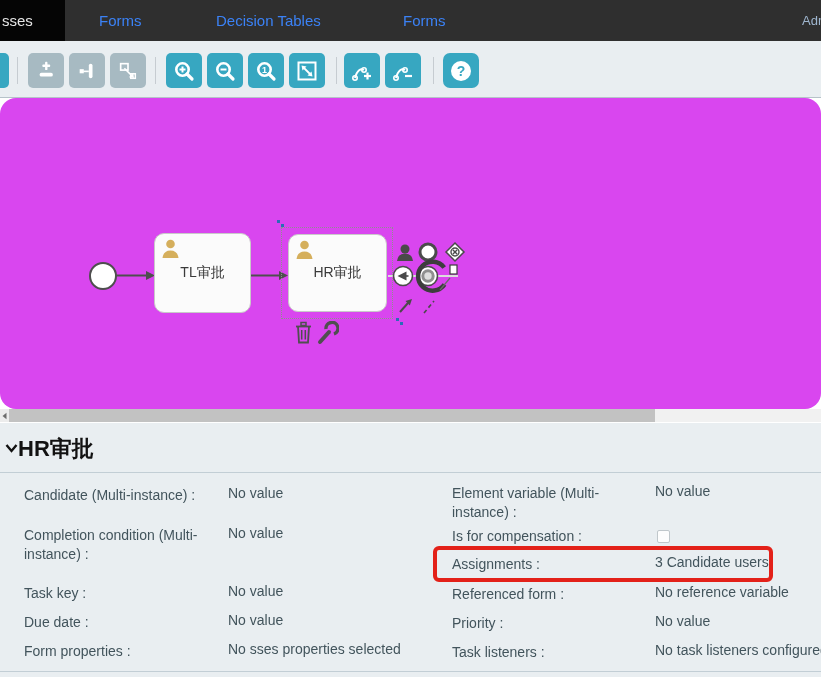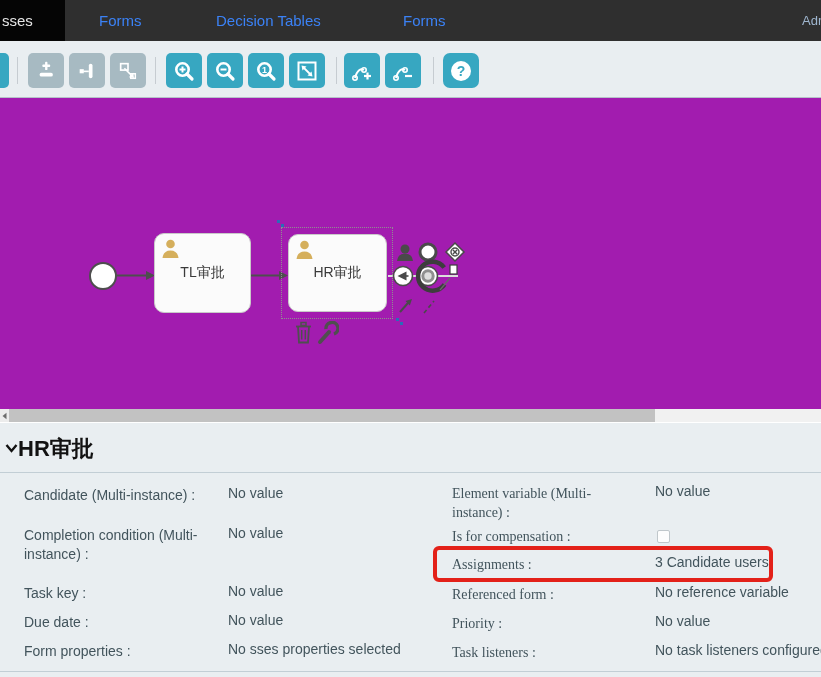--- a/index.html
+++ b/index.html
@@ -16,21 +16,21 @@
 
   
   .toolbar { position:absolute; left:0; top:41px; width:821px; height:57px;
     background:#e9eef1; border-bottom:1px solid #b6c2c9; }
   .tbtn { position:absolute; top:12px; width:36px; height:35px; border:none; border-radius:5px;
     background:#37a7c1; display:flex; align-items:center; justify-content:center; cursor:pointer; padding:0; }
   .tbtn.disabled { background:#a7bac2; }
   .tsep { position:absolute; top:16px; width:1px; height:27px; background:#c6ccd1; }
 
   
-  .canvas { position:absolute; left:0; top:98px; width:821px; height:311px; background:#a21caf; }
+  .canvas { position:absolute; left:0; top:98px; width:821px; height:311px; background:#d946ef;border-radius:16px; }
   .start-event { position:absolute; left:89px; top:164px; width:28px; height:28px;
     border:2px solid #4e4e4e; border-radius:50%; background:#fff; }
   .task { position:absolute; border:1px solid #c9c9c9; border-radius:10px; background:#fbfbfb;
     display:flex; align-items:center; justify-content:center; cursor:pointer; }
   .task .tlabel { font-size:14px; color:#3a3a3a; }
   .task .person { position:absolute; left:6px; top:5px; }
   .task1 { left:154px; top:135px; width:97px; height:80px; }
   .task2 { left:288px; top:136px; width:99px; height:78px; }
   .selection { position:absolute; left:281px; top:129px; width:112px; height:92px;
     border:1px dotted #8f8f8f; background:transparent; }
@@ -48,21 +48,21 @@
   
   .panel { position:absolute; left:0; top:423px; width:821px; height:254px; background:#e9eef1; }
   .panel-header { position:absolute; left:0; top:0; width:821px; height:49px; cursor:pointer; }
   .panel-title { position:absolute; left:18px; top:11px; font-size:22px; font-weight:bold; color:#121212; }
   .chev { position:absolute; left:5px; top:20px; }
   .pdivider { position:absolute; left:0; width:821px; height:1px; background:#c2ced5; }
   .prow { position:absolute; font-size:14px; color:#42545c; }
   .plabel { position:absolute; left:0; top:0; width:200px; line-height:19px; }
   .pvalue { position:absolute; top:-2px; line-height:19px; white-space:nowrap; cursor:pointer; }
   .prow.lcol .pvalue { left:204px; }
-  .prow.rcol .plabel { width:185px;font-family:Liberation Serif, serif; }
+  .prow.rcol .plabel { width:185px; }
   .prow.rcol .pvalue { left:203px; }
   .checkbox { position:absolute; left:657px; top:107px; width:13px; height:13px;
     border:1px solid #c0c7cb; border-radius:2px; background:#fdfdfd; cursor:pointer; }
   .red-box { position:absolute; left:433px; top:123px; width:340px; height:36px;
     border:4px solid #e32119; border-radius:6px; pointer-events:none; }
 </style>
 </head>
 <body>
 
 <div id="app">

